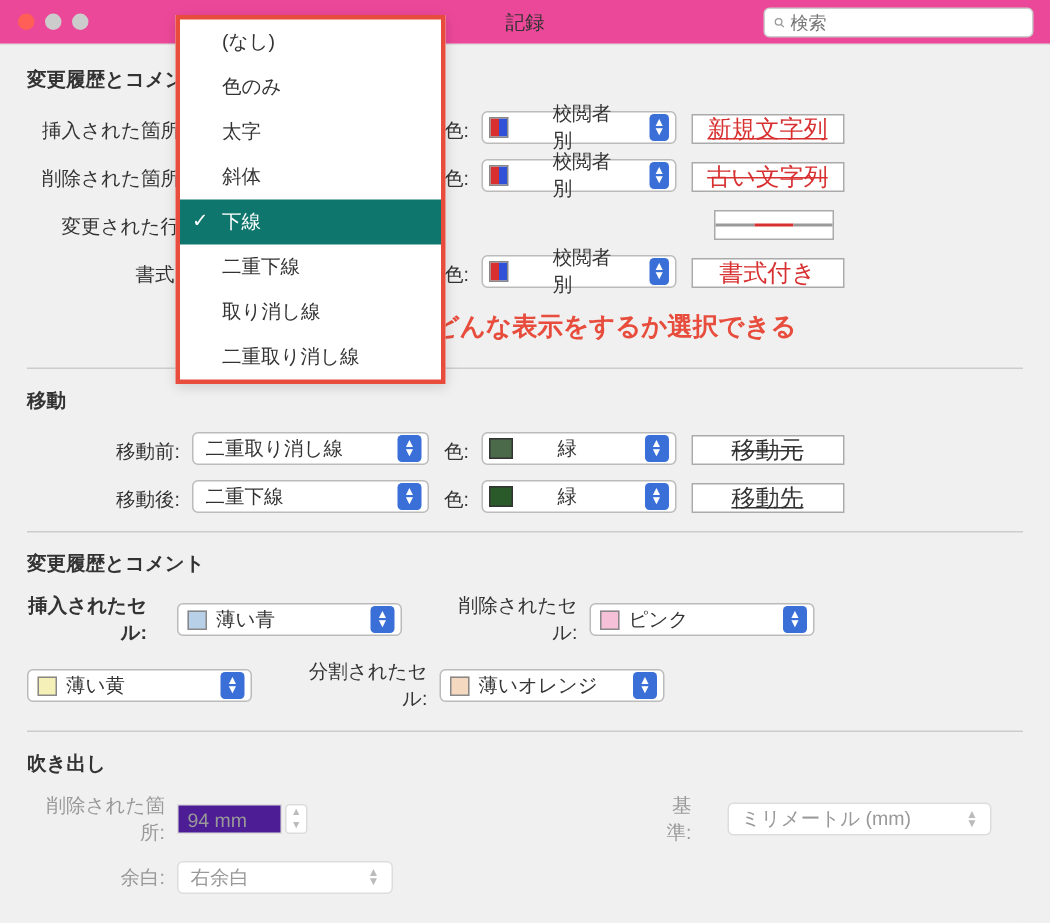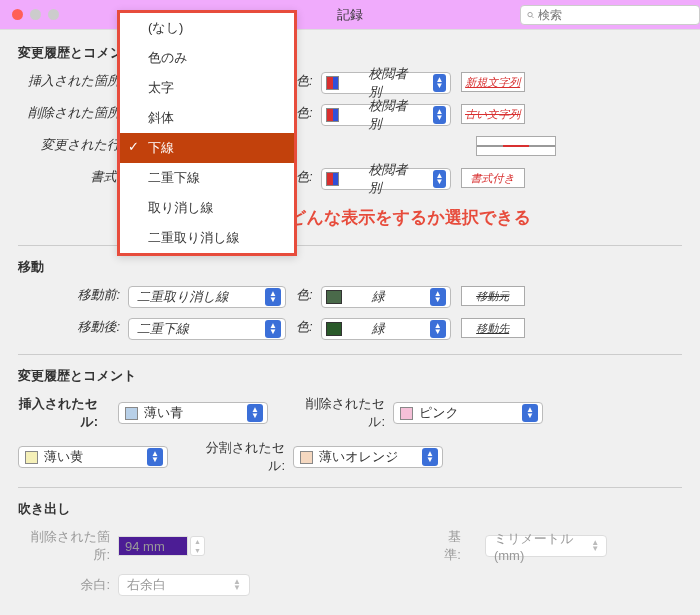--- a/index.html
+++ b/index.html
@@ -1,73 +1,73 @@
 <!DOCTYPE html>
 <html><head>
 <meta charset="utf-8">
 <style>
 * { box-sizing: border-box; margin: 0; padding: 0; }
 body { font-family: -apple-system, "Helvetica Neue", Arial, sans-serif; font-size: 13px; background: #f5f5f5; width: 700px; height: 615px; overflow: hidden; color: #333; }
 .window { background: #f0f0f0; width: 700px; height: 615px; position: relative; }
-.titlebar { height: 30px; display: flex; align-items: center; padding: 0 12px; border-bottom: 1px solid #ddd; background: #f0abfc; position: relative; }
+.titlebar { height: 30px; display: flex; align-items: center; padding: 0 12px; border-bottom: 1px solid #ddd; background: #ec4899; position: relative; }
 .traffic { display: flex; gap: 7px; }
 .tl { width: 11px; height: 11px; border-radius: 50%; }
 .tl.red { background: #ff5f57; }
 .tl.grey { background: #ccc; }
 .titletxt { position: absolute; left: 0; right: 0; text-align: center; font-size: 13px; }
-.search { position: absolute; right: 0; display: flex; align-items: center; background: #fff; border: 1px solid #ccc; border-radius: 4px; padding: 2px 6px; width: 180px; height: 20px; margin-left: 24px; }
+.search { position: absolute; right: 11px; display: flex; align-items: center; background: #fff; border: 1px solid #ccc; border-radius: 4px; padding: 2px 6px; width: 180px; height: 20px; margin-left: 24px; }
 .search svg { width: 12px; height: 12px; margin-right: 4px; color: #999; }
 .search input { border: none; outline: none; font-size: 12px; flex: 1; background: transparent; color: #666; }
 .content { padding: 14px 18px; }
 .section-title { font-size: 13px; font-weight: 600; margin-bottom: 10px; }
-.row { display: flex; align-items: flex-start; margin-bottom: 8px; height: 24px; font-style: italic; }
+.row { display: flex; align-items: flex-end; margin-bottom: 8px; height: 24px; }
 .row .label { width: 110px; text-align: right; padding-right: 8px; font-size: 13px; }
 .select { display: inline-flex; align-items: center; background: #fff; border: 1px solid #bbb; border-radius: 4px; height: 22px; padding: 0 4px 0 8px; position: relative; }
 .select .txt { flex: 1; font-size: 13px; }
 .select .arrows { background: #3b6fd8; color: #fff; width: 16px; height: 18px; border-radius: 3px; display: flex; flex-direction: column; align-items: center; justify-content: center; font-size: 8px; line-height: 6px; margin-left: 6px; }
 .select.w1 { width: 158px; }
 .clabel { margin: 0 8px 0 10px; font-size: 13px; }
 .color-sel { display: inline-flex; align-items: center; background: #fff; border: 1px solid #bbb; border-radius: 4px; height: 22px; padding: 0 4px 0 4px; gap: 24px; }
 .swatch { width: 16px; height: 14px; border: 1px solid #888; margin-right: 6px; }
 .swatch.split { background: linear-gradient(to right, #d83030 0%, #d83030 50%, #3050d8 50%, #3050d8 100%); }
 .swatch.green-d { background: #4a6a4a; border:1px solid #333;}
 .swatch.green { background: #2a5a2a; border:1px solid #333;}
 .color-sel .txt { font-size: 13px; }
 .color-sel.w { width: 130px; }
 .color-sel .arrows { background: #3b6fd8; color: #fff; width: 16px; height: 18px; border-radius: 3px; display: flex; flex-direction: column; align-items: center; justify-content: center; font-size: 8px; line-height: 6px; margin-left: auto; }
-.chip { display: inline-flex; align-items: center; justify-content: center; border: 1px solid #aaa; background: #fff; width: 64px; height: 20px; margin-left: 10px; font-size: 11px; }
+.chip { display: inline-flex; align-items: center; justify-content: center; border: 1px solid #aaa; background: #fff; width: 102px; height: 20px; margin-left: 10px; font-size: 16px; }
 .chip.red { color: #d83030; }
 .chip.under { text-decoration: underline; }
 .chip.strike { text-decoration: line-through; }
 .chip-img { width: 80px; height: 20px; border: 1px solid #aaa; background: #fff; margin-left: 10px; position: relative; display:inline-flex; align-items:center; justify-content:space-around;}
 .chip-img .bar { width: 26px; height: 2px; background: #d83030; }
 .chip-img .bar.g { background:#999; }
 hr.sep { border: none; border-top: 1px solid #ccc; margin: 12px 0; }
 .annotation { color: #e74c3c; font-size: 17px; font-weight: 600; text-align: center; margin: 14px 0 16px 0; }
 .dropdown-overlay { position: absolute; left: 117px; top: 10px; width: 180px; background: #fff; border: 3px solid #e74c3c; box-shadow: 0 2px 8px rgba(0,0,0,0.15); z-index: 50; }
 .dd-item { padding: 6px 10px 6px 28px; font-size: 13px; position: relative; }
-.dd-item.selected { background: #c2410c; color: #fff; font-family: Liberation Serif, serif; }
+.dd-item.selected { background: #0f766e; color: #fff; font-family: Liberation Serif, serif; }
 .dd-item.selected::before { content: "✓"; position: absolute; left: 8px; }
 .row2 { display: flex; align-items: center; margin-bottom: 8px; }
 .row2 .label2 { width: 100px; text-align: right; padding-right: 20px; font-size: 13px; font-weight: bold; }
 .cell-sel { display: inline-flex; align-items: center; background: #fff; border: 1px solid #bbb; border-radius: 4px; height: 22px; padding: 0 4px 0 6px; width: 150px; }
 .cell-sel .box { width: 13px; height: 13px; border: 1px solid #888; margin-right: 6px; }
 .cell-sel .arrows { background: #3b6fd8; color: #fff; width: 16px; height: 18px; border-radius: 3px; display: flex; flex-direction: column; align-items: center; justify-content: center; font-size: 8px; line-height: 6px; margin-left: auto; }
 .box.blue { background: #b8d0e8; }
 .box.yellow { background: #f5f0b8; }
 .box.pink { background: #f5c0d8; }
 .box.orange { background: #f5d8c0; }
 .row2 .label2b { width: 95px; text-align: right; padding-right: 8px; margin-left: 30px; font-size: 13px; }
 .balloon-row { display: flex; align-items: center; margin-bottom: 10px; }
 .balloon-row .blabel { width: 100px; text-align: right; padding-right: 8px; color: #999; font-size: 13px; }
 .balloon-row .binput { background: #4c1d95; border: 1px solid #ddd; color: #999; padding: 2px 6px; width: 70px; height: 20px; font-size: 13px; }
 .balloon-row .spin { display: inline-flex; flex-direction: column; border: 1px solid #ddd; border-radius: 3px; background: #fff; margin-left: 2px; }
 .balloon-row .spin span { font-size: 7px; color: #bbb; line-height: 7px; padding: 1px 3px; }
 .balloon-row .blabel2 { width: 50px; text-align: right; padding-right: 24px; color: #999; margin-left: 230px; font-size: 13px; }
-.sel-dis { display: inline-flex; align-items: center; background: #fff; border: 1px solid #ddd; border-radius: 4px; height: 22px; padding: 0 4px 0 8px; color: #999; width: 122px; }
+.sel-dis { display: inline-flex; align-items: center; background: #fff; border: 1px solid #ddd; border-radius: 4px; height: 22px; padding: 0 4px 0 8px; color: #999; width: 176px; }
 .sel-dis .arrows { color: #bbb; width: 16px; height: 18px; display: flex; flex-direction: column; align-items: center; justify-content: center; font-size: 8px; line-height: 6px; margin-left: auto; }
 .up::before{content:"▲";} .dn::before{content:"▼";}
 </style>
 </head>
 <body>
 <div class="window">
 
 <div class="titlebar">
   <div class="traffic">
     <div class="tl red"></div>
@@ -270,21 +270,21 @@
           <span class="txt">ミリメートル (mm)</span>
           <span class="arrows">
             <span class="up"></span>
             <span class="dn"></span>
           </span>
         </div>
   </div>
 
   <div class="balloon-row">
     <div class="blabel">余白:</div>
-    <div class="sel-dis" style="width:132px">
+    <div class="sel-dis" style="width:144px">
           <span class="txt">右余白</span>
           <span class="arrows">
             <span class="up"></span>
             <span class="dn"></span>
           </span>
         </div>
   </div>
 
 </div>
 

